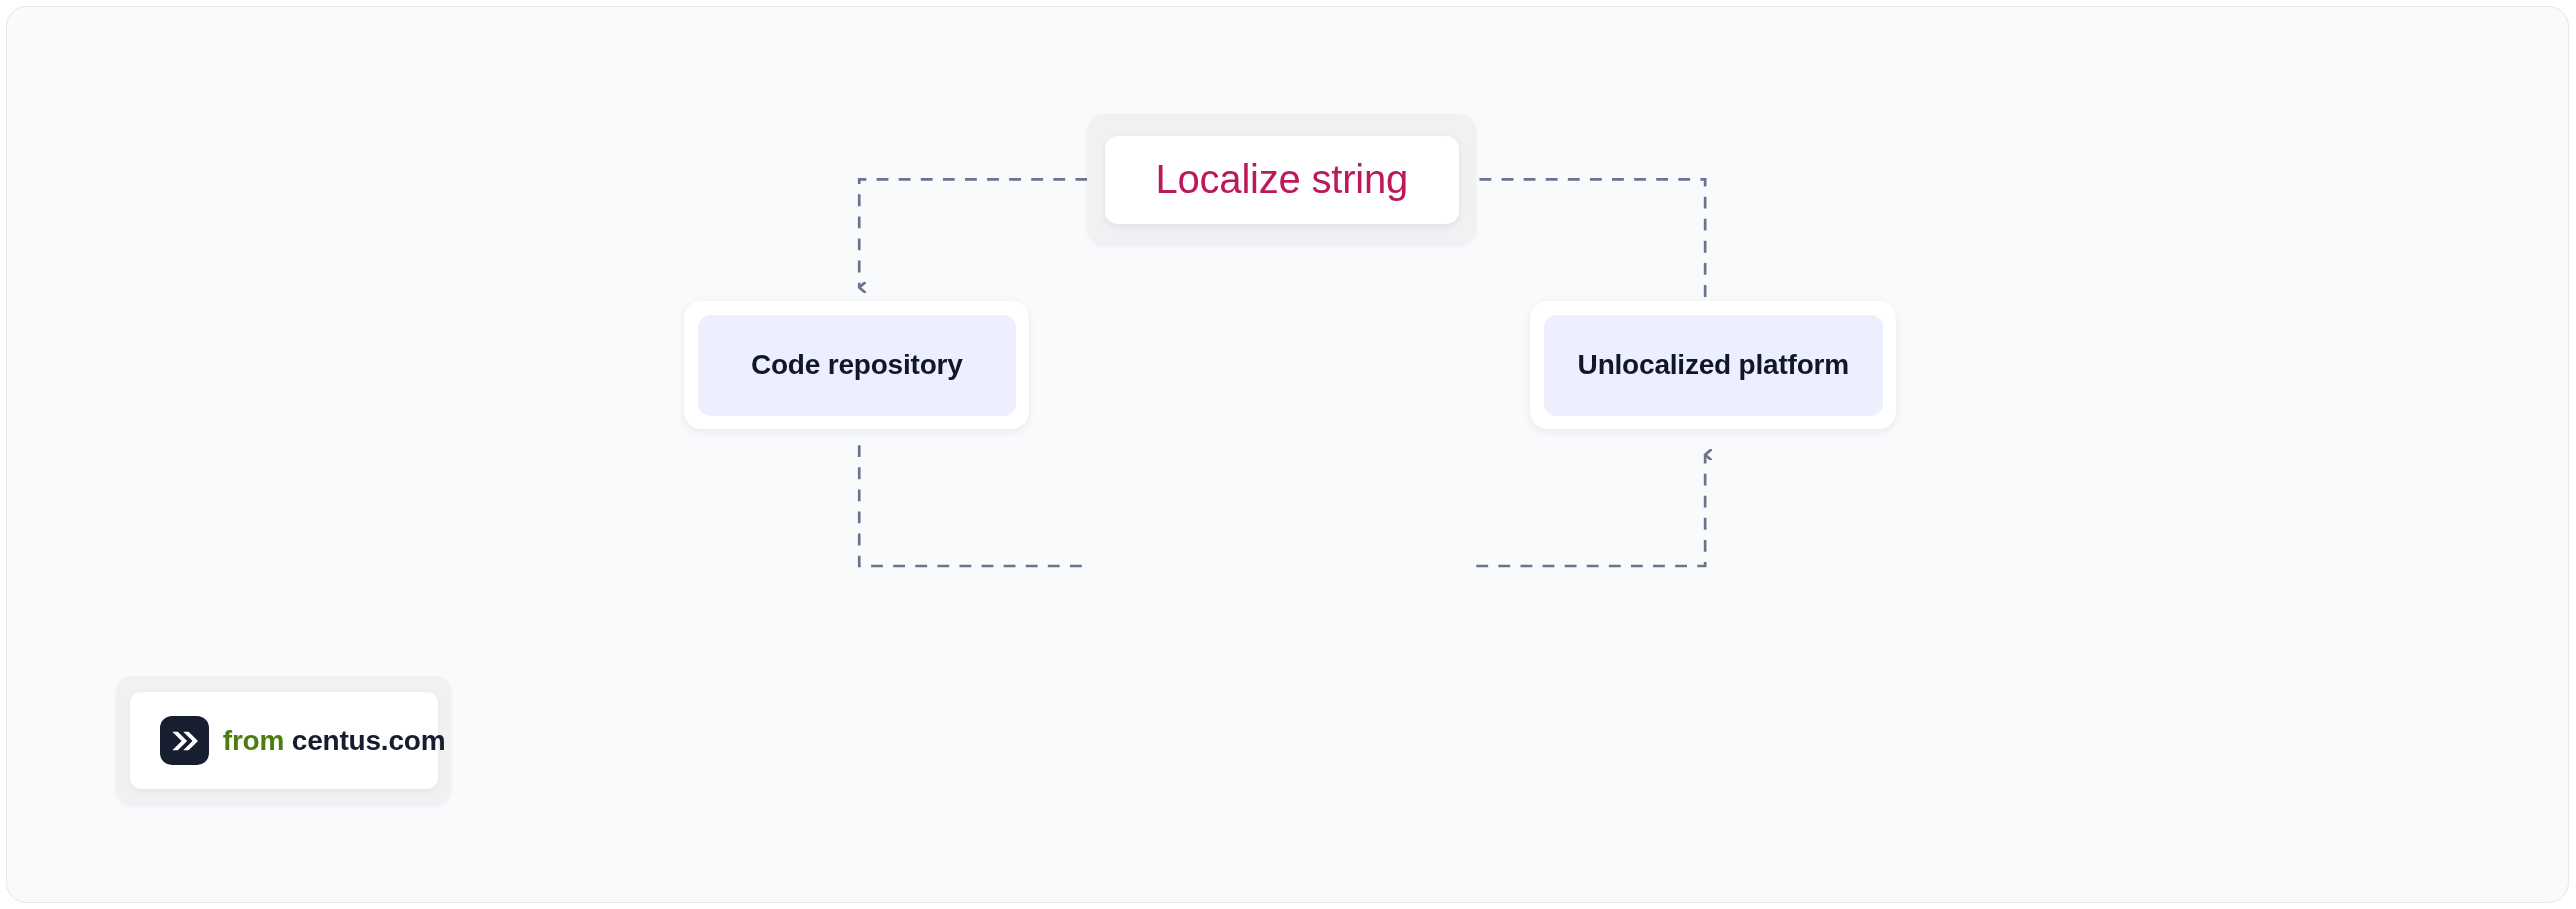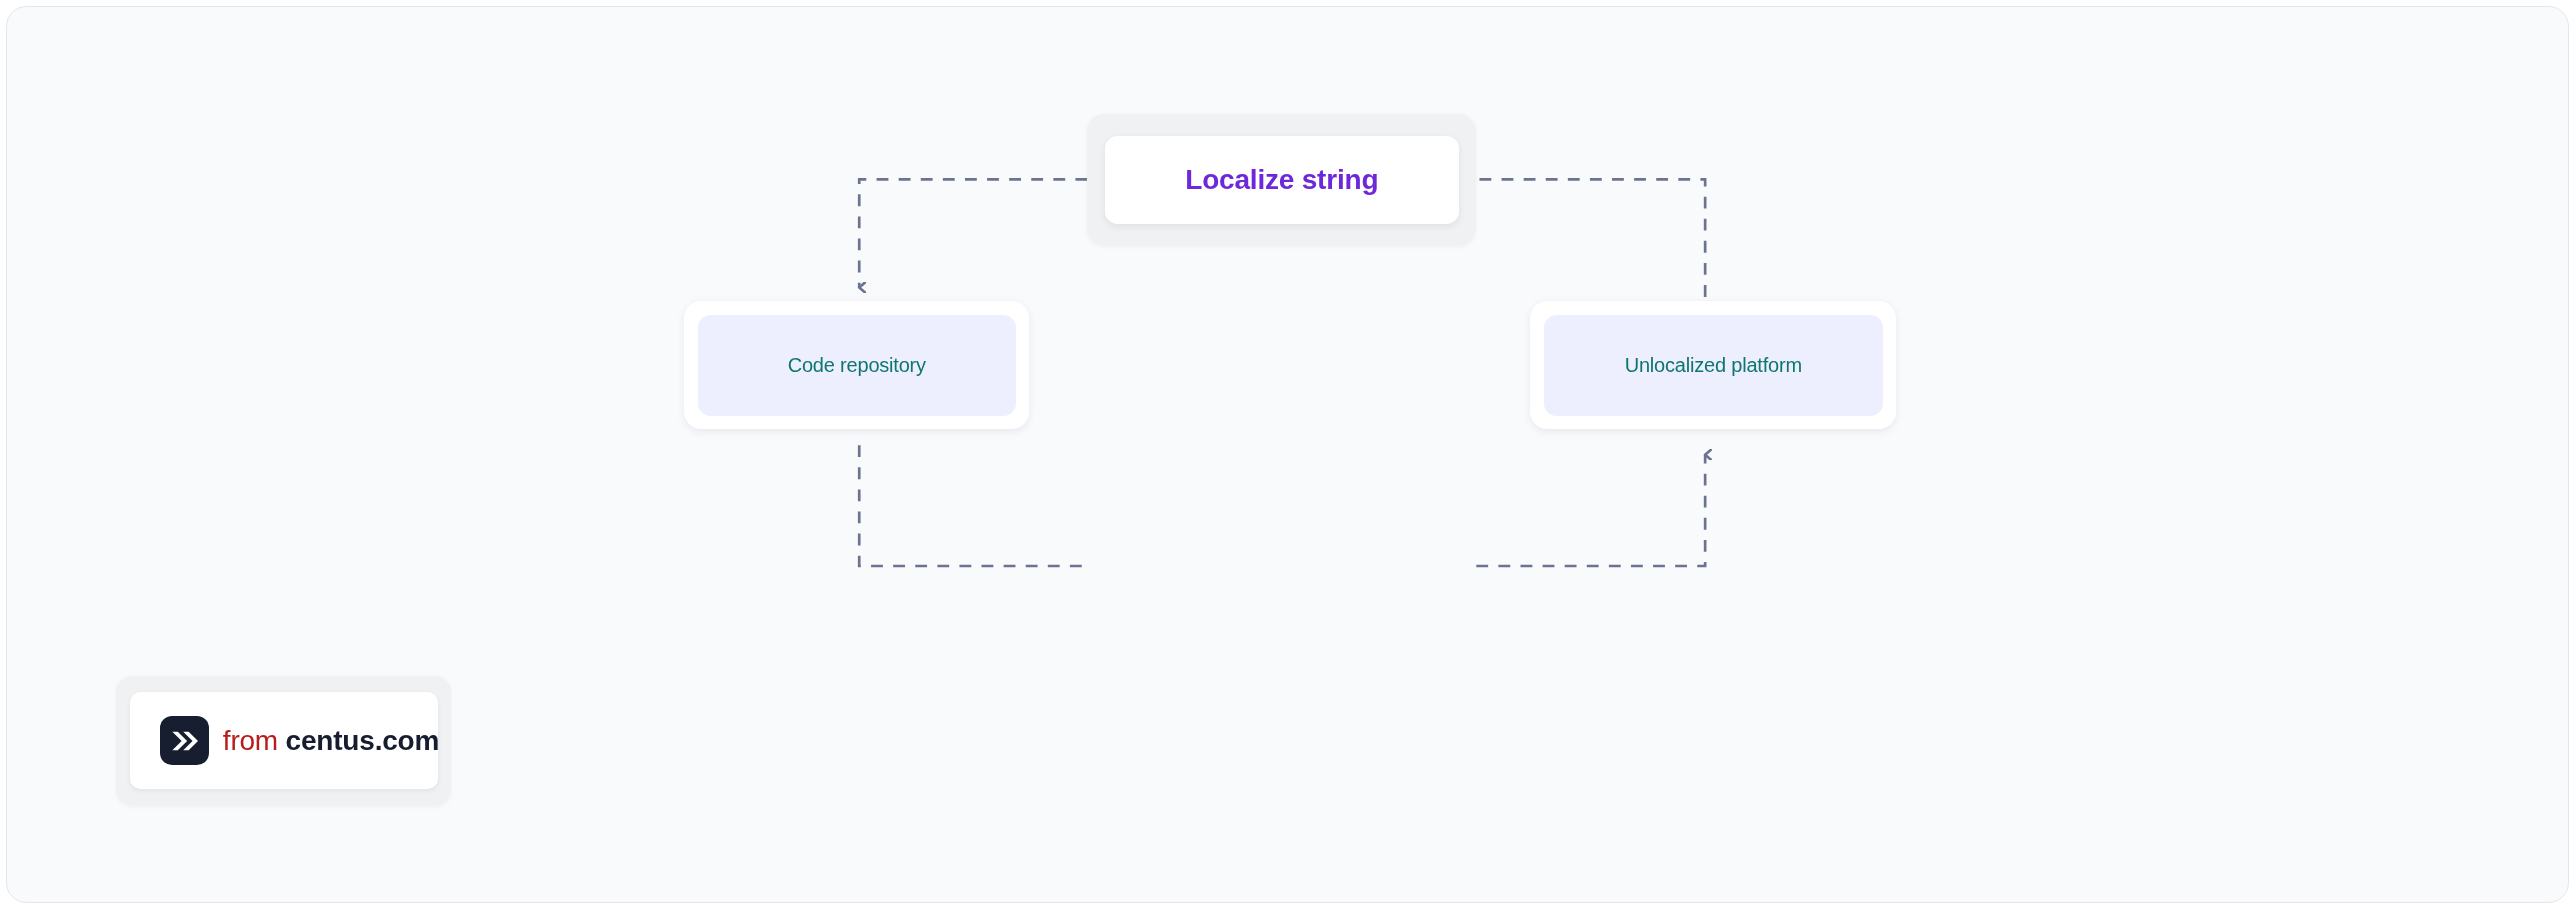--- a/index.html
+++ b/index.html
@@ -52,45 +52,45 @@
     width: calc(100% - 35px);
     height: calc(100% - 43px);
     background: #FFFFFF;
     border-radius: 12.6px;
     display: flex;
     align-items: center;
     justify-content: center;
     box-shadow: 0 2.4px 7px rgba(17, 24, 39, 0.07);
   }
   .node.neutral .label {
-    color: #6d28d9;
-    font-size: 28px;
-    font-weight: 700;
+    color: #be185d;
+    font-size: 40px;
+    font-weight: 400;
     letter-spacing: -0.2px;
     white-space: nowrap;
   }
 
   
   .node.accent {
     background: #FFFFFF;
     box-shadow: 0 2.4px 8px rgba(17, 24, 39, 0.07);
   }
   .node.accent .inner {
     width: calc(100% - 27px);
     height: calc(100% - 27px);
     background: #EDEFFE;
     border-radius: 12.6px;
     display: flex;
     align-items: center;
     justify-content: center;
   }
   .node.accent .label {
-    color: #0f766e;
-    font-size: 20px;
-    font-weight: 400;
+    color: #0f172a;
+    font-size: 28px;
+    font-weight: 700;
     letter-spacing: -0.2px;
     white-space: nowrap;
   }
 
   
   #badge {
     position: absolute;
     left: 109px;
     top: 669px;
     width: 335px;
@@ -121,21 +121,21 @@
     display: flex;
     align-items: center;
     justify-content: center;
     flex: 0 0 auto;
   }
   #badge .badge-text {
     font-size: 28px;
     letter-spacing: -0.2px;
     white-space: nowrap;
   }
-  #badge .from-word { color: #b91c1c; font-weight: 400; text-align: center; }
+  #badge .from-word { color: #4d7c0f; font-weight: 700; text-align: center; }
   #badge .site-word { color: #171C2E; font-weight: 700; }
 </style>
 </head>
 <body>
 
 <div id="canvas">
 
   <svg id="connectors" viewBox="0 0 3248 1136" xmlns="http://www.w3.org/2000/svg">
     <defs>
       <marker id="arrow-down" markerWidth="14" markerHeight="14" refX="7" refY="11" orient="auto" markerUnits="userSpaceOnUse">

